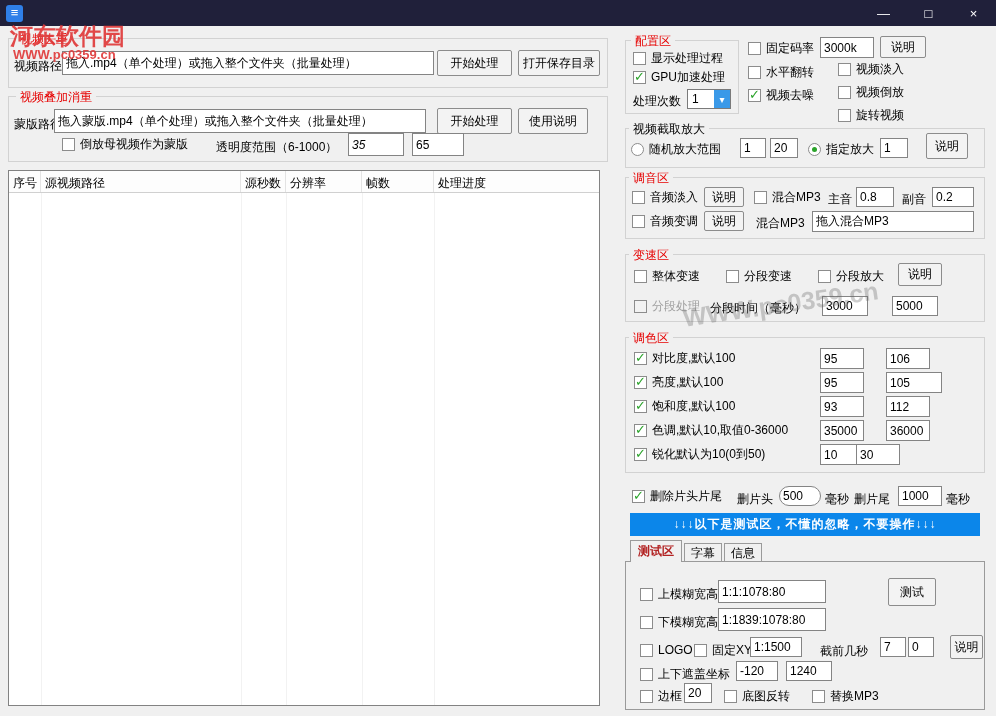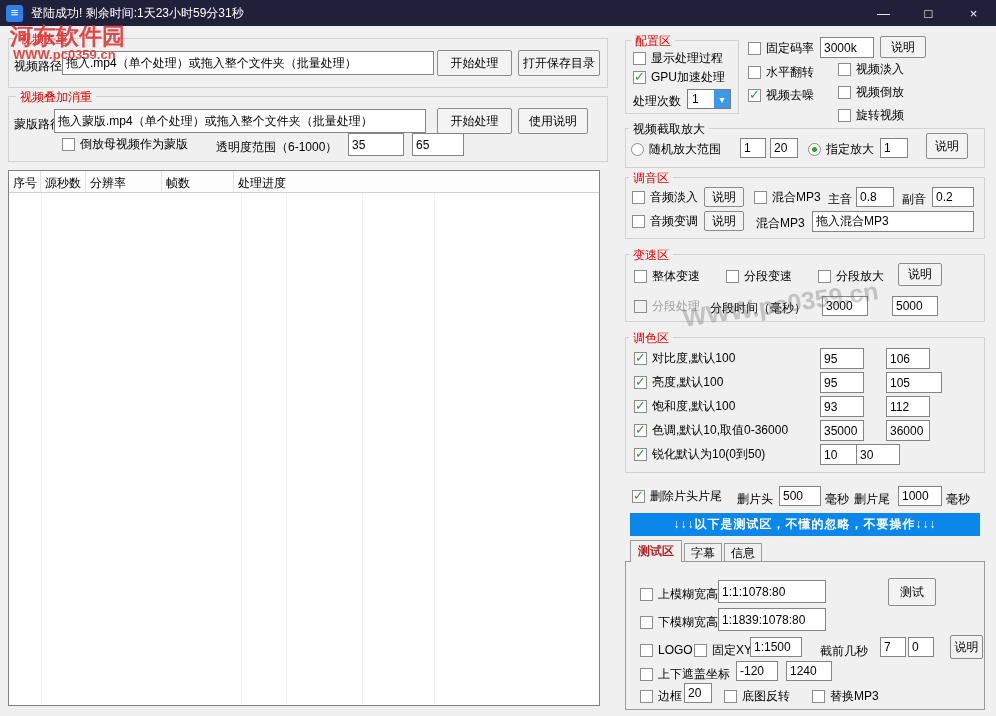--- a/index.html
+++ b/index.html
@@ -64,21 +64,20 @@
   .wm{position:absolute;font-weight:bold;pointer-events:none;white-space:nowrap;z-index:9}
   .wm-name{color:var(--watermark-red);font-size:23px;opacity:.92}
   .wm-url{color:var(--watermark-red);font-size:13px;opacity:.92}
   .wm-url2{color:rgba(100,100,100,.32);font-size:25px;transform:rotate(-8deg)}
 </style>
 </head>
 <body>
 
 <div class="titlebar">
   <div class="app-icon">≡</div>
-  <div class="title-text">登陆成功! 剩余时间:1天23小时59分31秒</div>
   <div class="win-btns">
     <div class="win-btn">—</div>
     <div class="win-btn">□</div>
     <div class="win-btn">×</div>
   </div>
 </div>
 
 <div class="grp" style="left:8px;top:38px;width:600px;height:50px"></div>
 <span class="grp-title" style="left:16px;top:31px">视频去重</span>
 <span class="lbl" style="left:14px;top:58px">视频路径</span>
@@ -90,26 +89,27 @@
 <span class="grp-title" style="left:16px;top:89px">视频叠加消重</span>
 <span class="lbl" style="left:14px;top:116px">蒙版路径</span>
 <input class="txt" style="left: 54px; top: 109px; width: 372px; height: 24px;" value="拖入蒙版.mp4（单个处理）或拖入整个文件夹（批量处理）">
 <button class="btn" style="left:437px;top:108px;width:75px;height:26px">开始处理</button>
 <button class="btn" style="left:518px;top:108px;width:70px;height:26px">使用说明</button>
 <label class="cb" style="left:62px;top:136px">
   <span class="cbox"></span>
   <span>倒放母视频作为蒙版</span>
 </label>
 <span class="lbl" style="left:216px;top:139px">透明度范围（6-1000）</span>
-<input class="txt" style="left: 348px; top: 133px; width: 56px; height: 23px;" value="35">
+<input class="txt" style="left: 348px; top: 133px; width: 56px; height: 23px; font-style: italic;" value="35">
 <input class="txt" style="left: 412px; top: 133px; width: 52px; height: 23px;" value="65">
 
 <div class="table" style="left:8px;top:170px;width:592px;height:536px">
   <div class="thead">
     <div class="th" style="width:32px">序号</div>
+    <div class="th" style="width:200px">源视频路径</div>
     <div class="th" style="width:45px">源秒数</div>
     <div class="th" style="width:76px">分辨率</div>
     <div class="th" style="width:72px">帧数</div>
     <div class="th" style="flex:1;border-right:none">处理进度</div>
   </div>
   <div class="tbody">
     <div class="vline" style="left:32px"></div>
     <div class="vline" style="left:232px"></div>
     <div class="vline" style="left:277px"></div>
     <div class="vline" style="left:353px"></div>
@@ -256,21 +256,21 @@
   <span>锐化默认为10(0到50)</span>
 </label>
 <input class="txt" style="left: 820px; top: 444px; width: 44px; height: 21px;" value="10">
 <input class="txt" style="left: 856px; top: 444px; width: 44px; height: 21px;" value="30">
 
 <label class="cb" style="left:632px;top:488px">
   <span class="cbox ck"></span>
   <span>删除片头片尾</span>
 </label>
 <span class="lbl" style="left:737px;top:491px">删片头</span>
-<input class="txt" style="left: 779px; top: 486px; width: 42px; height: 20px;" value="500">
+<input class="txt" style="left: 779px; top: 486px; width: 42px; height: 20px; border-radius: 10px;" value="500">
 <span class="lbl" style="left:825px;top:491px">毫秒</span>
 <span class="lbl" style="left:854px;top:491px">删片尾</span>
 <input class="txt" style="left: 898px; top: 486px; width: 44px; height: 20px;" value="1000">
 <span class="lbl" style="left:946px;top:491px">毫秒</span>
 
 <div class="abs banner" style="left:630px;top:513px;width:350px;height:23px">↓↓↓以下是测试区，不懂的忽略，不要操作↓↓↓</div>
 
 <div class="tab active" style="left:630px;top:540px;width:52px;height:22px">测试区</div>
 <div class="tab" style="left:684px;top:543px;width:38px;height:19px">字幕</div>
 <div class="tab" style="left:724px;top:543px;width:38px;height:19px">信息</div>

